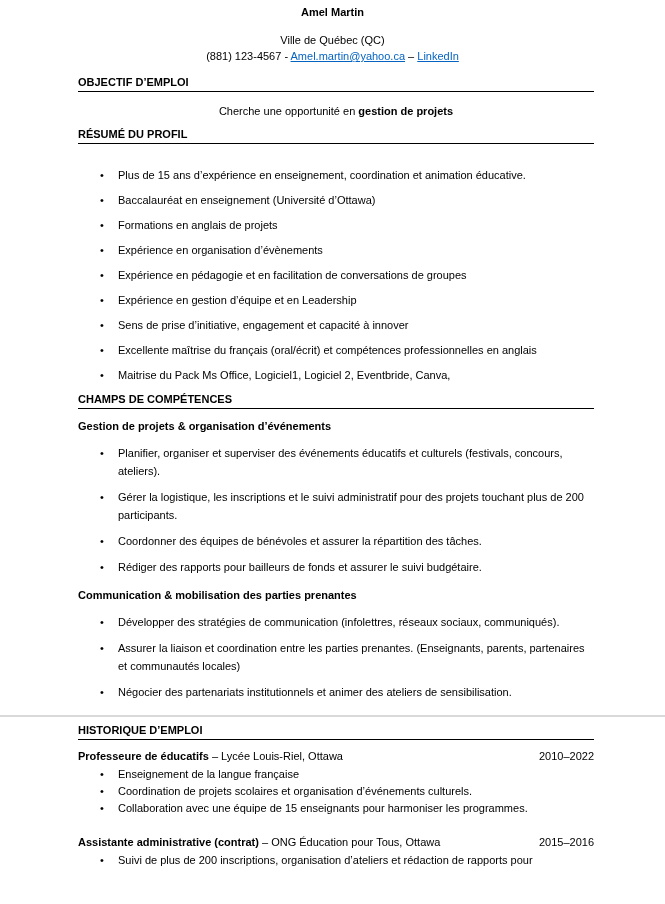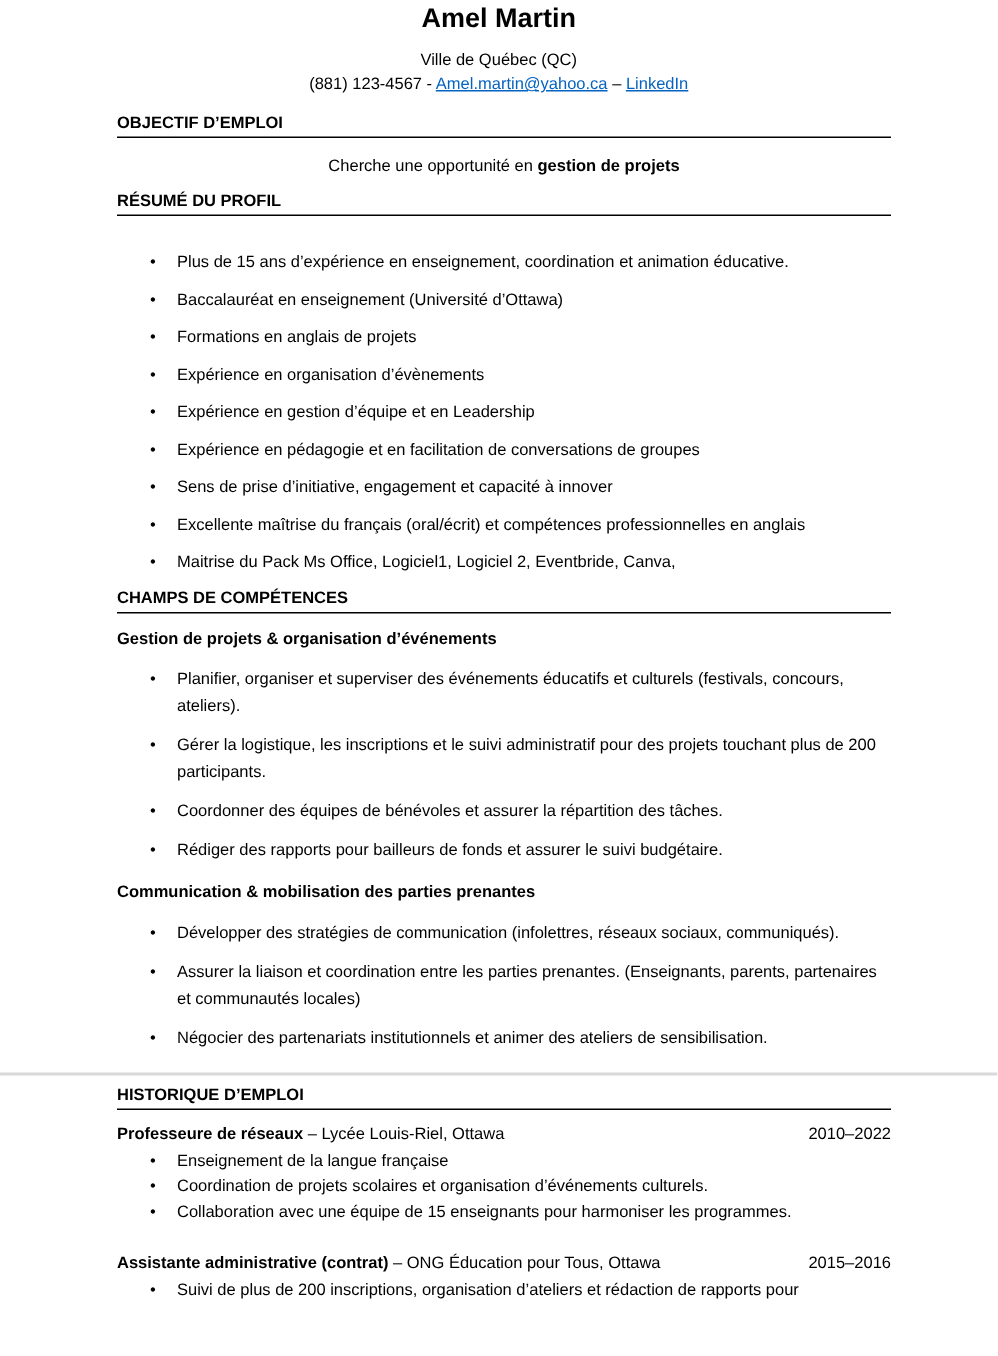--- a/index.html
+++ b/index.html
@@ -8,21 +8,21 @@
     width: 665px;
     height: 904px;
     overflow: hidden;
     position: relative;
     color: #000;
     font-family: "Liberation Sans", "DejaVu Sans", sans-serif;
     font-size: 11px;
     -webkit-font-smoothing: antialiased;
   }
   .header { text-align: center; padding-top: 5px; }
-  .name { font-size: 18px; font-weight: bold; line-height: 14px; }
+  .name { font-size: 11px; font-weight: bold; line-height: 14px; }
   .location { margin-top: 14px; line-height: 15px; }
   .contact { line-height: 16px; }
   a.doc-link { color: #0563C1; text-decoration: underline; cursor: pointer; margin-top: 35px; }
 
   .content { padding: 0 71px 0 78px; }
 
   .section-heading {
     font-weight: bold;
     line-height: 13px;
     padding-bottom: 2px;
@@ -84,22 +84,22 @@
   <div class="objective-line">
     <span>Cherche une opportunité en </span><b class="inline-bold">gestion de projets</b>
   </div>
 
   <div class="section-heading heading-profil">RÉSUMÉ DU PROFIL</div>
   <ul class="profile-list">
     <li>Plus de 15 ans d’expérience en enseignement, coordination et animation éducative.</li>
     <li>Baccalauréat en enseignement (Université d’Ottawa)</li>
     <li>Formations en anglais de projets</li>
     <li>Expérience en organisation d’évènements</li>
+    <li>Expérience en pédagogie et en facilitation de conversations de groupes</li>
     <li>Expérience en gestion d’équipe et en Leadership</li>
-    <li>Expérience en pédagogie et en facilitation de conversations de groupes</li>
     <li>Sens de prise d’initiative, engagement et capacité à innover</li>
     <li>Excellente maîtrise du français (oral/écrit) et compétences professionnelles en anglais</li>
     <li>Maitrise du Pack Ms Office, Logiciel1, Logiciel 2, Eventbride, Canva,</li>
   </ul>
 
   <div class="section-heading heading-champs">CHAMPS DE COMPÉTENCES</div>
 
   <div class="group-title">Gestion de projets &amp; organisation d’événements</div>
   <ul class="group-list">
     <li>Planifier, organiser et superviser des événements éducatifs et culturels (festivals, concours, ateliers).</li>
@@ -117,21 +117,21 @@
 
 </div>
 
 <div class="page-separator"></div>
 
 <div class="content">
 
   <div class="section-heading heading-historique">HISTORIQUE D’EMPLOI</div>
 
   <div class="job-head">
-    <span><b class="job-title-bold">Professeure de réseaux</b><span> – Lycée Louis-Riel, Ottawa</span></span>
+    <span><b class="job-title-bold">Professeure de éducatifs</b><span> – Lycée Louis-Riel, Ottawa</span></span>
     <span class="job-dates">2010–2022</span>
   </div>
   <ul class="job-list">
     <li>Enseignement de la langue française</li>
     <li>Coordination de projets scolaires et organisation d’événements culturels.</li>
     <li>Collaboration avec une équipe de 15 enseignants pour harmoniser les programmes.</li>
   </ul>
 
   <div class="job-head job-head-2">
     <span><b class="job-title-bold">Assistante administrative (contrat)</b><span> – ONG Éducation pour Tous, Ottawa</span></span>

